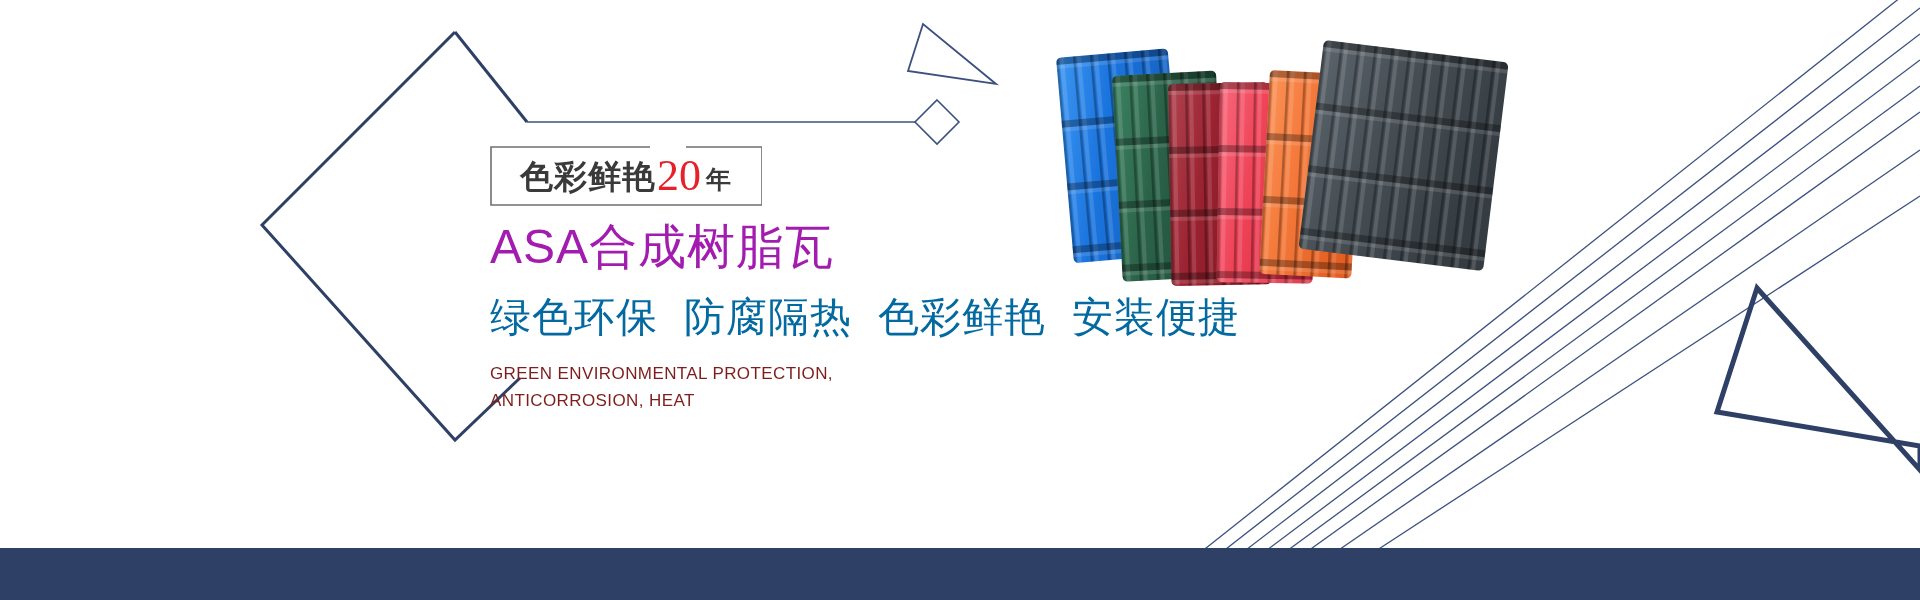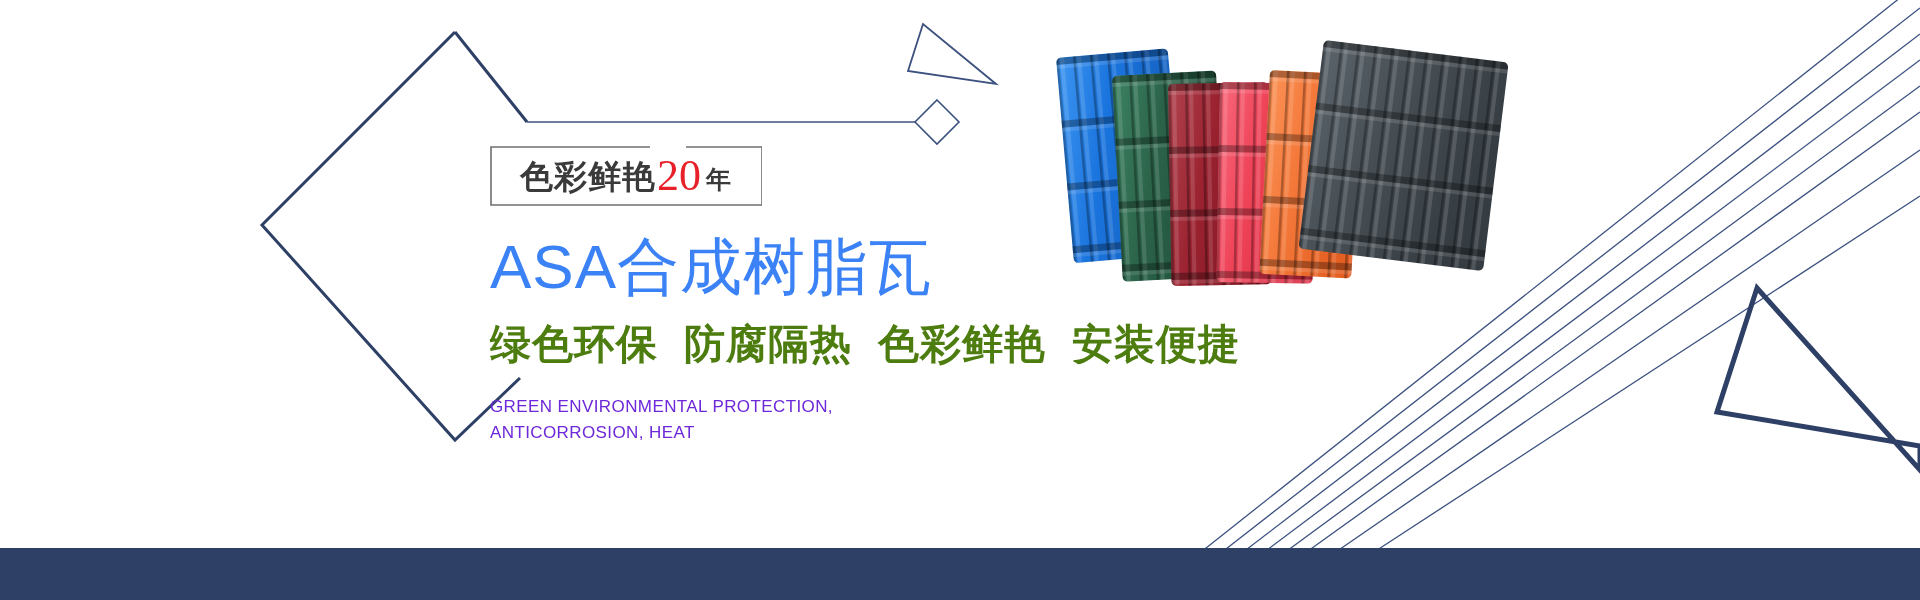--- a/index.html
+++ b/index.html
@@ -65,41 +65,41 @@
     font-weight: normal;
     letter-spacing: 0px;
     vertical-align: -2px;
     padding: 0 1px;
   }
   .badge-text .yr {
     font-size: 25px;
     padding-left: 4px;
   }
   .title-main {
-    margin-top: 24px;
-    font-size: 62px;
+    margin-top: 12px;
+    font-size: 48px;
     font-weight: 500;
-    color: #3b82f6;
+    color: #a21caf;
     letter-spacing: 1px;
     line-height: 1.05;
     white-space: nowrap;
   }
   .title-sub {
     margin-top: 18px;
     font-size: 41px;
-    font-weight: bold;
-    color: #4d7c0f;
+    font-weight: normal;
+    color: #0369a1;
     letter-spacing: 1px;
     white-space: nowrap;
   }
   .title-sub .gap { display: inline-block; width: 26px; }
   .title-en {
-    margin-top: 22px;
+    margin-top: 16px;
     font-size: 17px;
-    color: #6d28d9;
+    color: #7f1d1d;
     letter-spacing: 0.4px;
     line-height: 1.55;
     max-width: 470px;
   }
   
   .product {
     position: absolute;
     left: 1040px;
     top: 6px;
     width: 560px;

